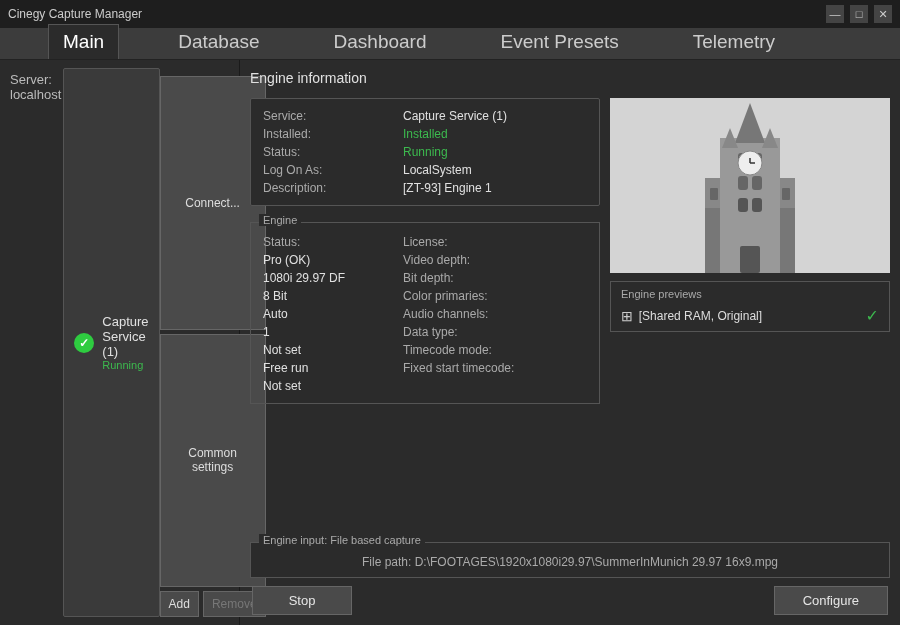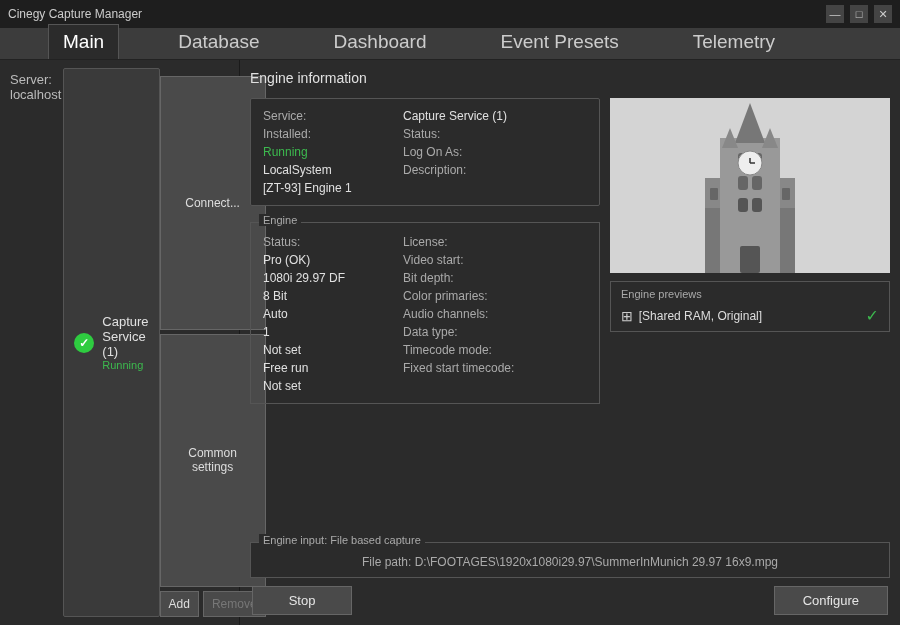--- a/index.html
+++ b/index.html
@@ -353,41 +353,42 @@
     <div class="engine-info-row">
 
       <div class="engine-details-col">
 
         <div class="panel">
           <div class="info-grid">
             <span class="info-label">Service:</span>
             <span class="info-value">Capture Service (1)</span>
 
             <span class="info-label">Installed:</span>
+            <span class="info-value green">Installed</span>
 
             <span class="info-label">Status:</span>
             <span class="info-value green">Running</span>
 
             <span class="info-label">Log On As:</span>
             <span class="info-value">LocalSystem</span>
 
             <span class="info-label">Description:</span>
             <span class="info-value">[ZT-93] Engine 1</span>
           </div>
         </div>
 
         <div class="fieldset-panel">
           <div class="fieldset-label">Engine</div>
           <div class="info-grid" style="margin-top:4px;">
             <span class="info-label">Status:</span>
 
             <span class="info-label">License:</span>
             <span class="info-value">Pro (OK)</span>
 
-            <span class="info-label">Video start:</span>
+            <span class="info-label">Video depth:</span>
             <span class="info-value">1080i 29.97 DF</span>
 
             <span class="info-label">Bit depth:</span>
             <span class="info-value">8 Bit</span>
 
             <span class="info-label">Color primaries:</span>
             <span class="info-value">Auto</span>
 
             <span class="info-label">Audio channels:</span>
             <span class="info-value">1</span>

